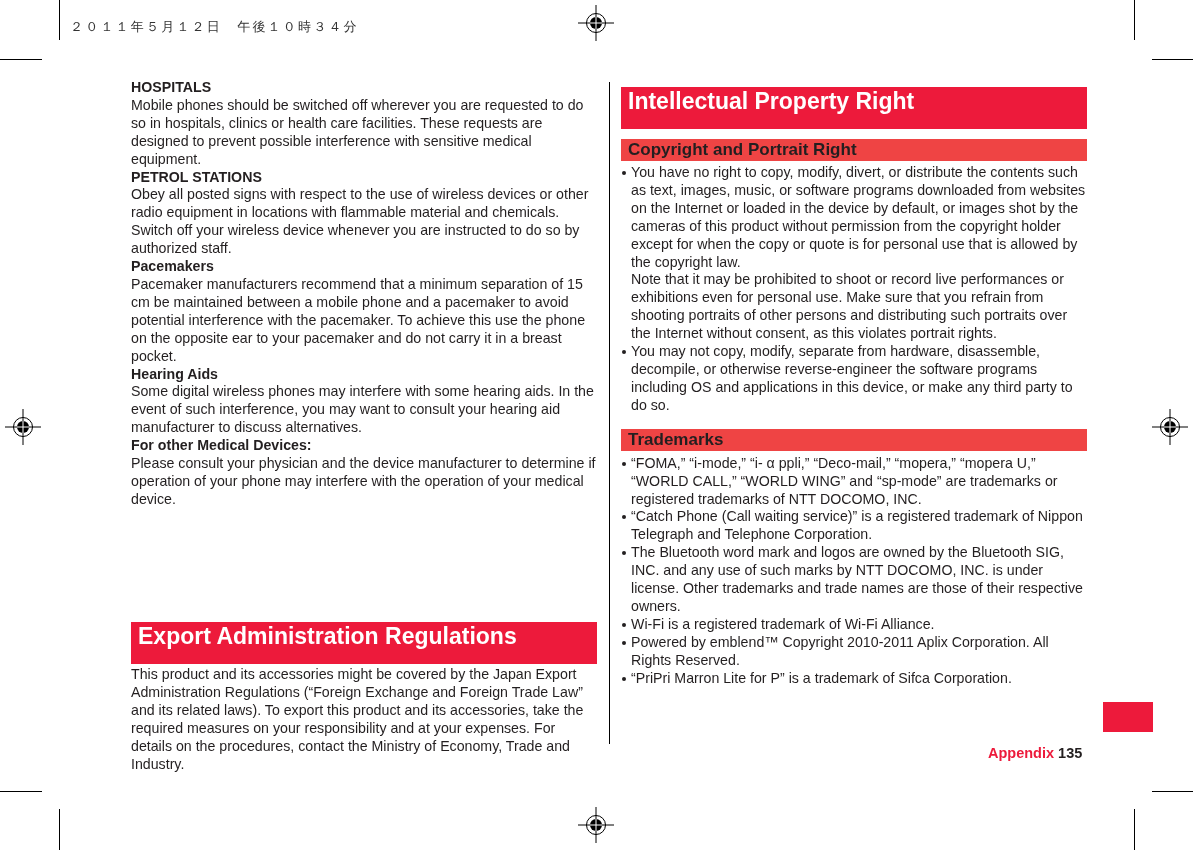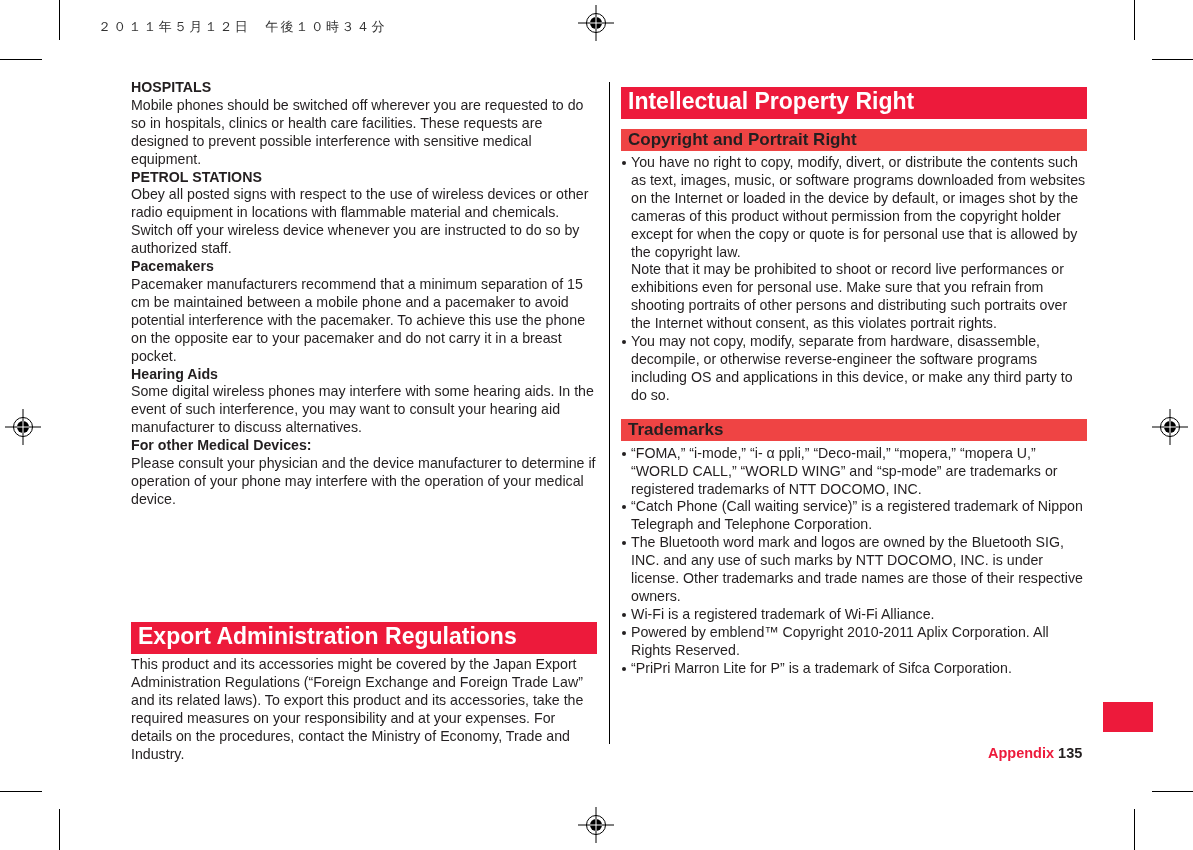--- a/index.html
+++ b/index.html
@@ -2,26 +2,26 @@
 <html><head>
 <meta charset="utf-8">
 <style>
   html, body { margin: 0; padding: 0; background: #ffffff; }
   body { width: 1193px; height: 850px; position: relative; overflow: hidden;
          font-family: "Liberation Sans", sans-serif; color: #231f20; }
   .crop-v { position: absolute; width: 1px; background: #000; }
   .crop-h { position: absolute; height: 1px; background: #000; }
   .reg { position: absolute; width: 36px; height: 36px; }
   .stamp { position: absolute; left: 70px; top: 18px; font-family: "DejaVu Serif", serif;
-           font-size: 13px; letter-spacing: 2.2px; color: #333; margin-left: 28px; }
+           font-size: 13px; letter-spacing: 2.2px; color: #333; }
   .col { position: absolute; font-size: 14.2px; line-height: 17.9px; }
   .col p { margin: 0; }
   .h4 { font-weight: bold; }
   .band-red { background: #ed1a3b; color: #fff; font-weight: bold; font-size: 23px;
-              line-height: 29px; padding: 0 0 0 7px; height: 32px; box-sizing: border-box; }
+              line-height: 29px; padding: 0 0 0 7px; height: 42px; box-sizing: border-box; }
   .band-pink { background: #ef4444; color: #231f20; font-weight: bold; font-size: 17px;
                line-height: 22px; padding: 0 0 0 7px; height: 22px; box-sizing: border-box; }
   ul.bul { list-style: none; margin: 0; padding: 0; }
   ul.bul li { position: relative; padding-left: 10px; }
   ul.bul li::before { content: ""; position: absolute; left: 1px; top: 7px; width: 4px; height: 4px;
                       border-radius: 50%; background: #231f20; }
   .divider { position: absolute; left: 609px; top: 82px; width: 1px; height: 662px; background: #000; }
   .tab-block { position: absolute; left: 1103px; top: 702px; width: 50px; height: 30px; background: #ed1a3b; }
   .footer { position: absolute; left: 988px; top: 745px; font-size: 14.5px; font-weight: bold; }
   .footer .sec { color: #ed1a3b; }

